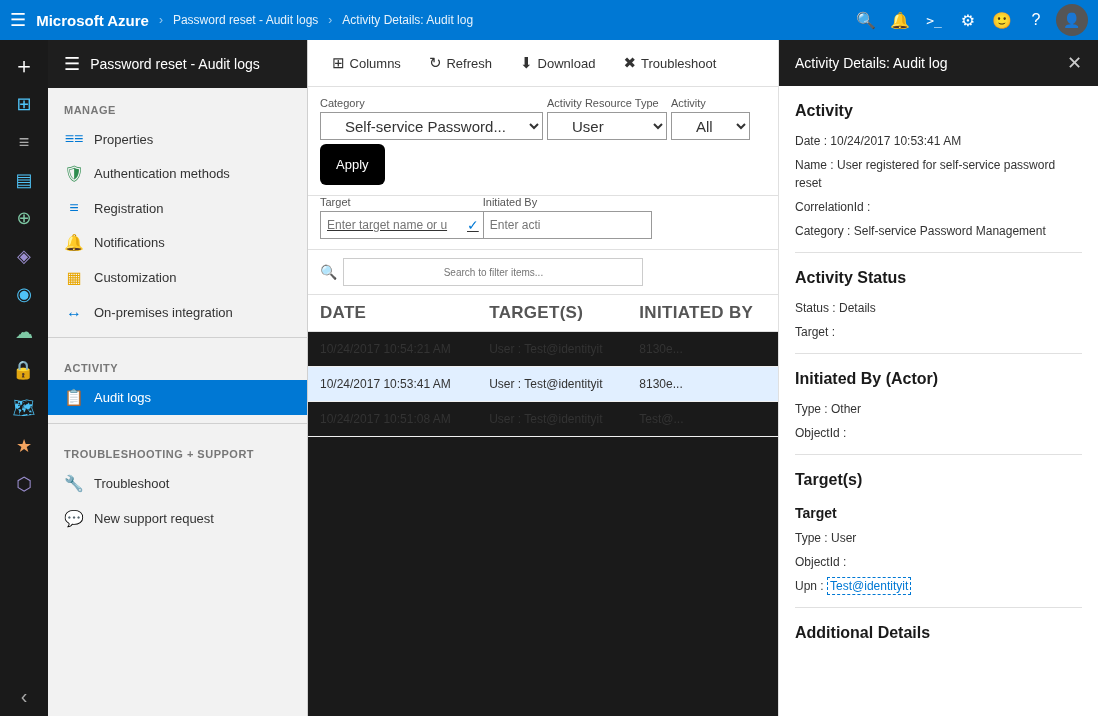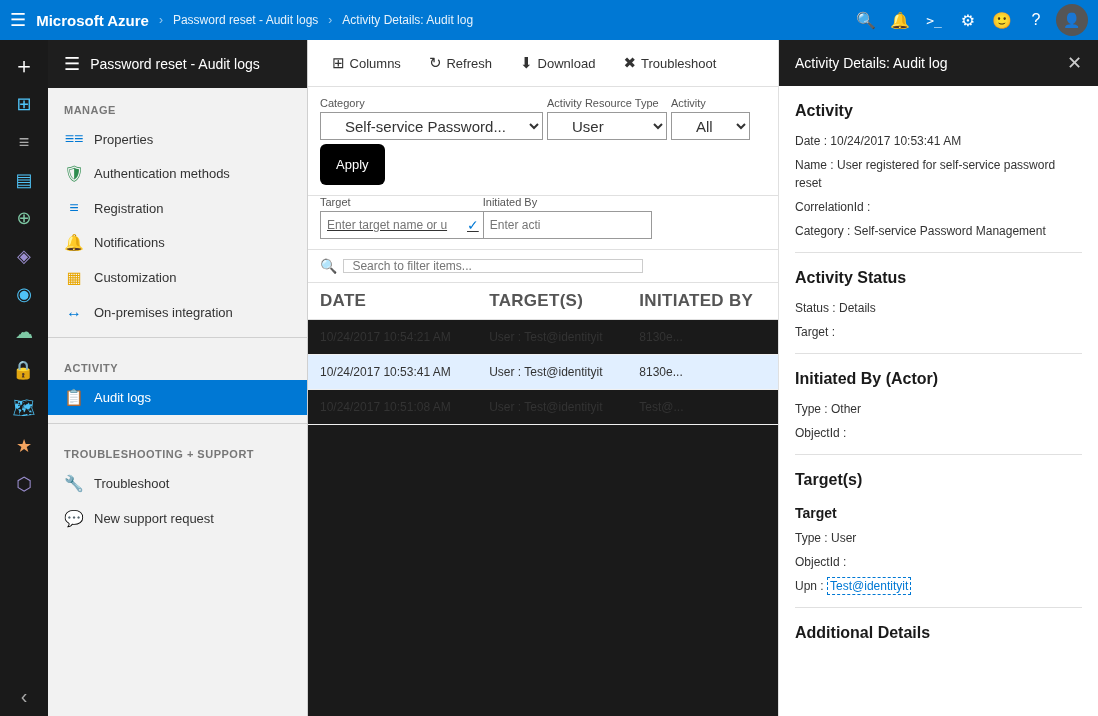--- a/index.html
+++ b/index.html
@@ -89,21 +89,21 @@
       height: 41px; background: #000000; color: white; border: none; padding: 0 16px;
       font-size: 13px; cursor: pointer; border-radius: 6px;
     }
 
     
     .search-bar {
       display: flex; align-items: center; gap: 6px; padding: 8px 12px; border-bottom: 1px solid #e0e0e0;
       background: white;
     }
     .search-bar input {
-      border: 1px solid #ccc; height: 14px; padding: 0 8px; font-size: 12px; width: 300px; color: #999;
+      border: 1px solid #ccc; height: 28px; padding: 0 8px; font-size: 10px; width: 300px; color: #999; text-align: center;
     }
     .search-icon { color: #666; font-size: 14px; }
 
     
     .audit-table { width: 100%; border-collapse: collapse; font-size: 12px; }
     .audit-table th {
       text-align: left; padding: 8px 12px; background: white; color: #555; font-weight: 600;
       border-bottom: 1px solid #e0e0e0; font-size: 17px; text-transform: uppercase; letter-spacing: 0.3px;
     }
     .audit-table td { padding: 10px 12px; border-bottom: 1px solid #f0f0f0; color: #333; }

